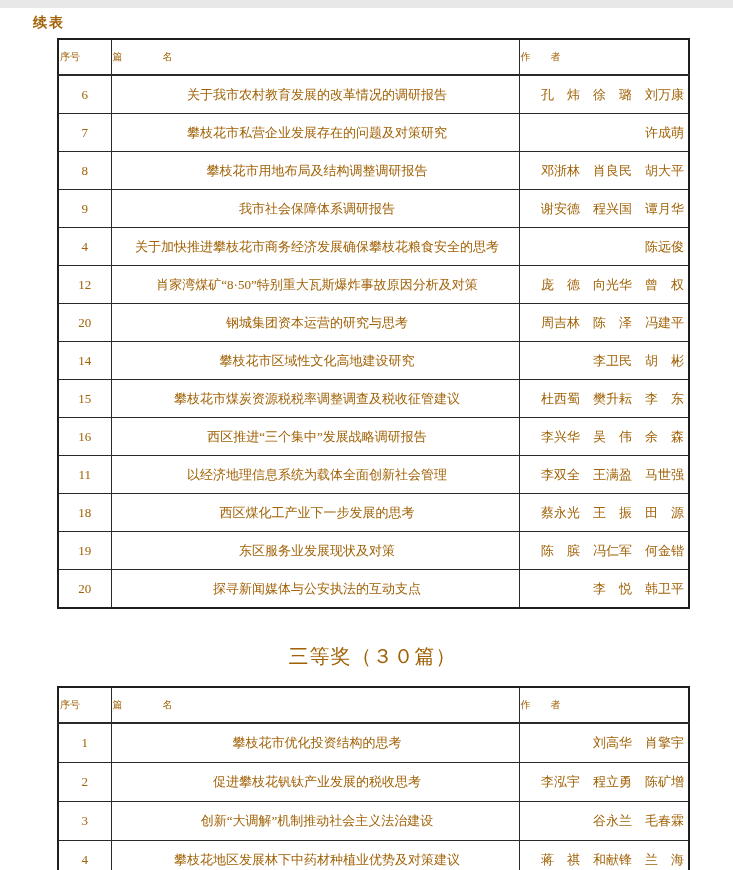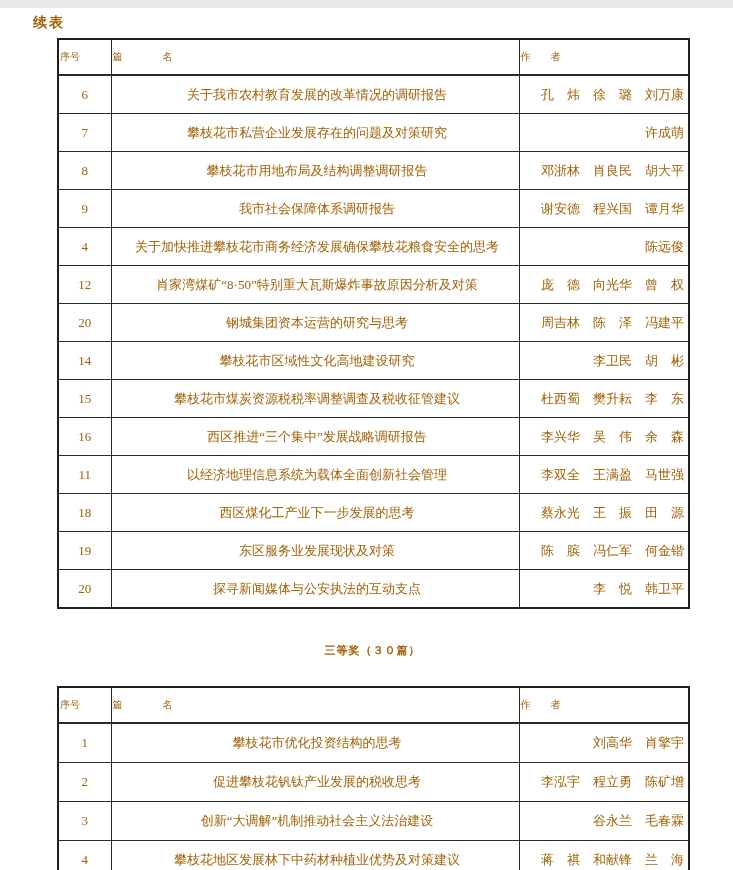--- a/index.html
+++ b/index.html
@@ -47,22 +47,22 @@
   #table-third    tbody td { height: 36px; }
   td.col-index { text-align: center; vertical-align: middle; }
   td.col-title { text-align: center; vertical-align: middle; padding: 0 8px 0 12px; }
   td.col-author{ text-align: right; vertical-align: middle; padding: 0 4px 0 10px; }
   .section-heading {
     position: absolute;
     left: 57px;
     top: 635px;
     width: 631px;
     text-align: center;
-    font-size: 11px;
-    font-weight: bold;
+    font-size: 20px;
+    font-weight: normal;
     letter-spacing: 1px;
   }
 </style>
 </head>
 <body>
 
 <div class="page">
 
   <div class="continued-label">续表</div>
 

